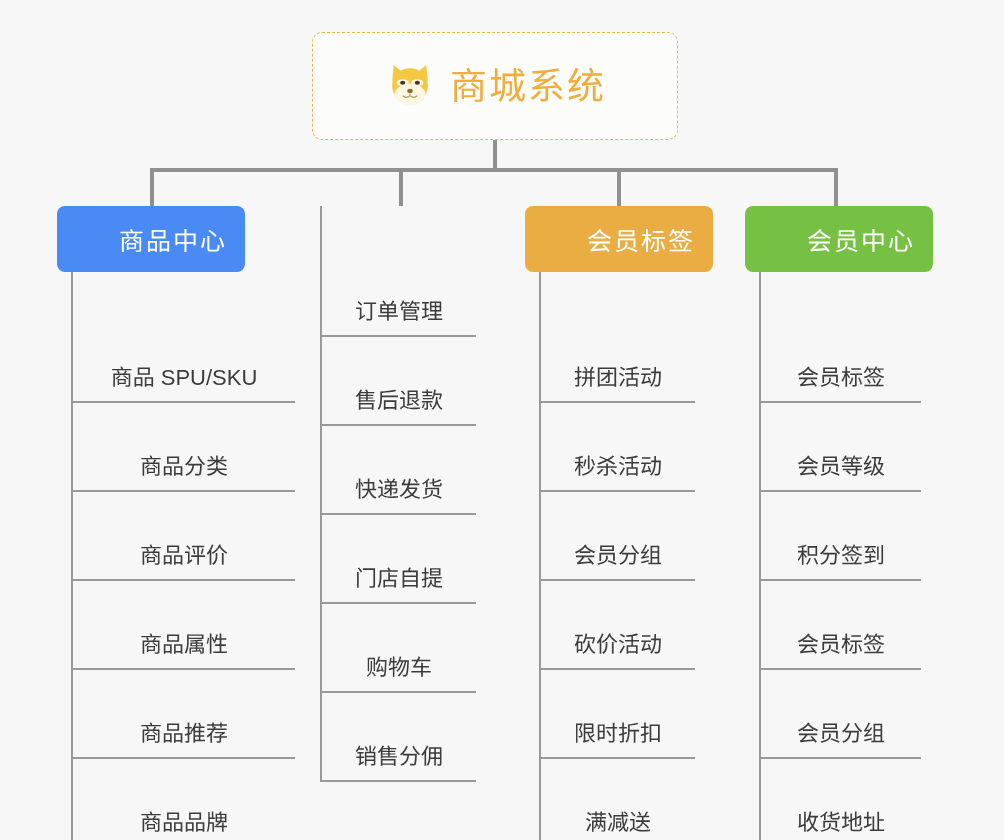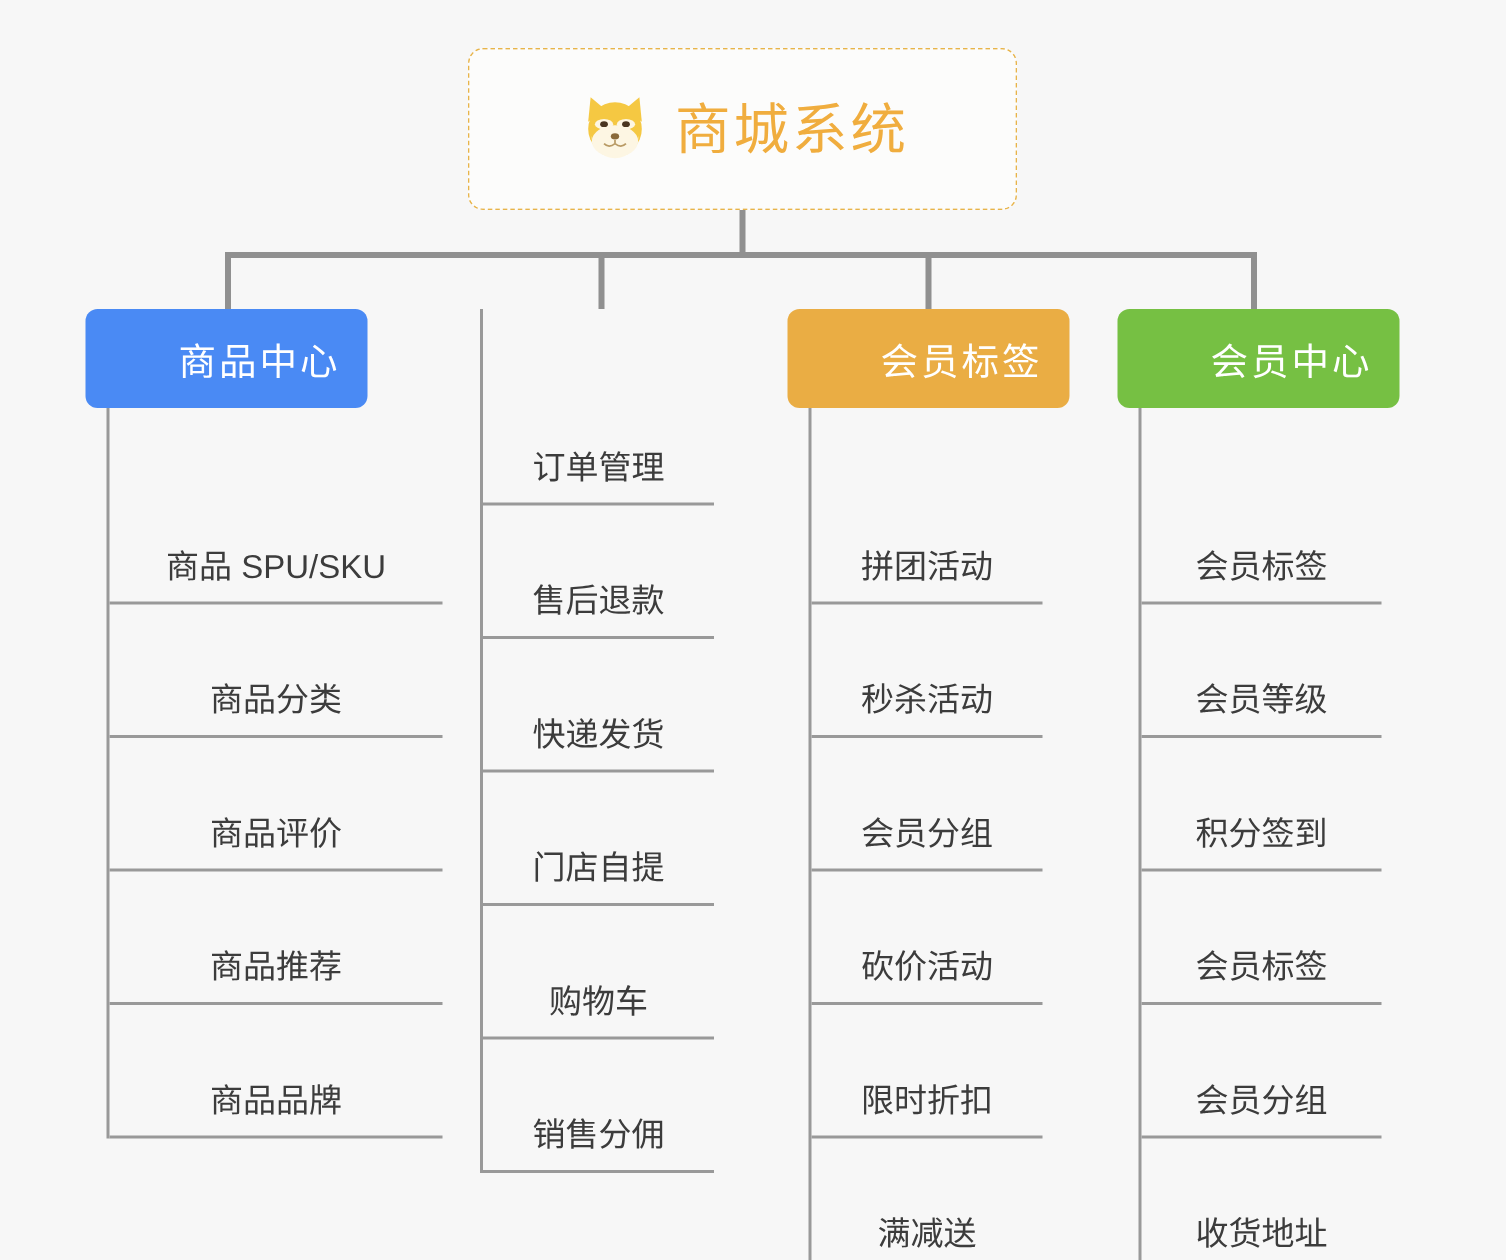--- a/index.html
+++ b/index.html
@@ -179,20 +179,23 @@
       <div class="leaf-item">
         <span class="leaf-label">商品 SPU/SKU</span>
       </div>
       <div class="leaf-item">
         <span class="leaf-label">商品分类</span>
       </div>
       <div class="leaf-item">
         <span class="leaf-label">商品评价</span>
       </div>
       <div class="leaf-item">
+        <span class="leaf-label">商品属性</span>
+      </div>
+      <div class="leaf-item">
         <span class="leaf-label">商品推荐</span>
       </div>
       <div class="leaf-item">
         <span class="leaf-label">商品品牌</span>
       </div>
     </div>
   </div>
 
   <div class="column col-1" style="left:306px;">
     <div class="leaf-list">

